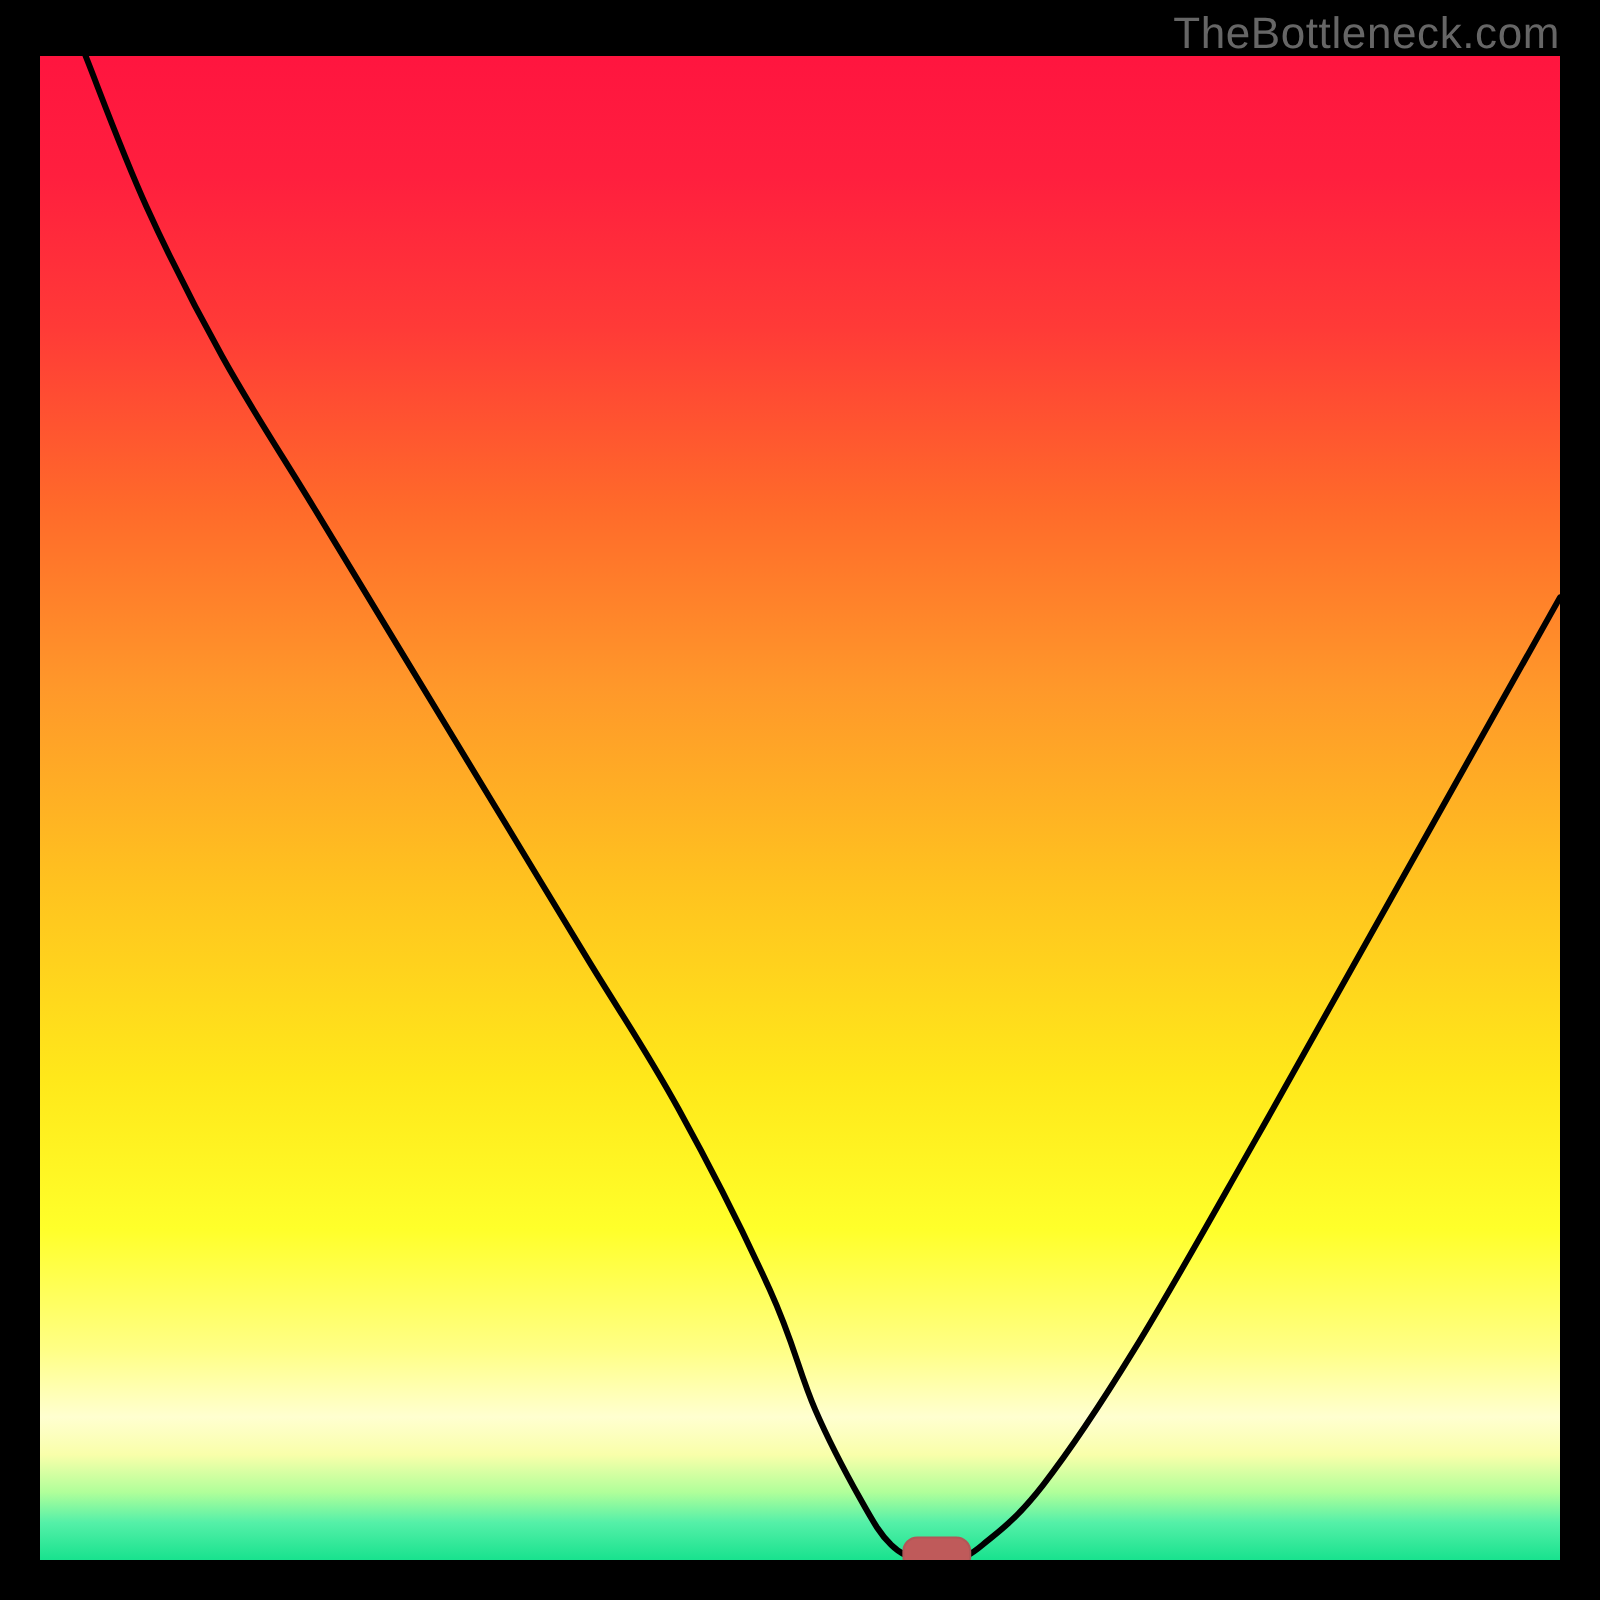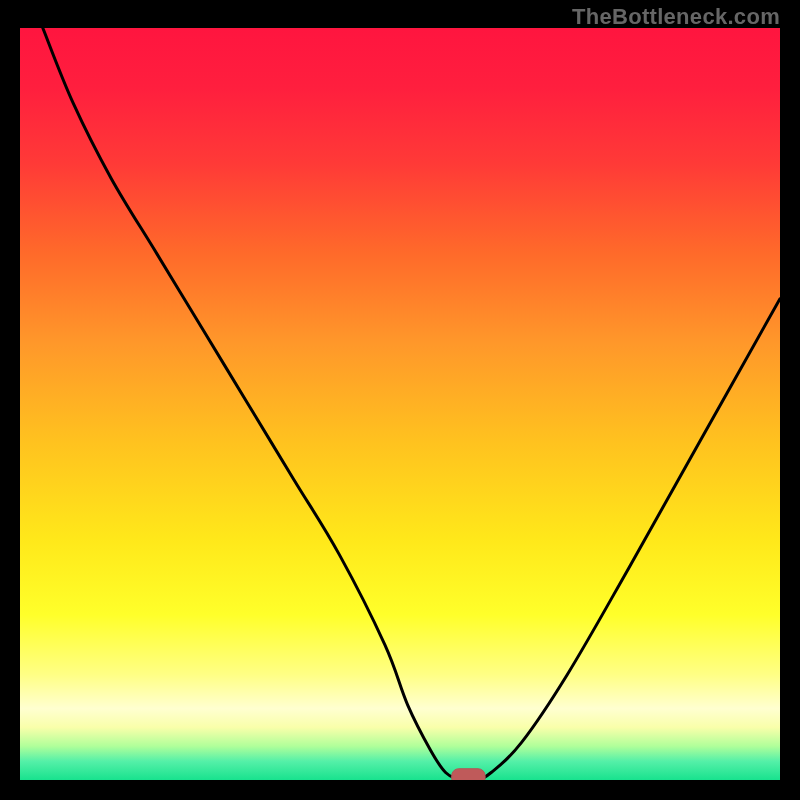--- a/index.html
+++ b/index.html
@@ -24,21 +24,21 @@
   .curve-svg {
     position: absolute;
     left: 0; top: 0; width: 100%; height: 100%;
   }
   .watermark {
     position: absolute;
     top: 4px;
     right: 20px;
     font-family: Arial, Helvetica, sans-serif;
     font-size: 22px;
-    font-weight: 700;
+    font-weight: 400;
     color: #666666;
     letter-spacing: 0.3px;
   }
 </style>
 </head>
 <body>
 
 <div class="stage">
   <div class="watermark">TheBottleneck.com</div>
   <div class="plot-area">

